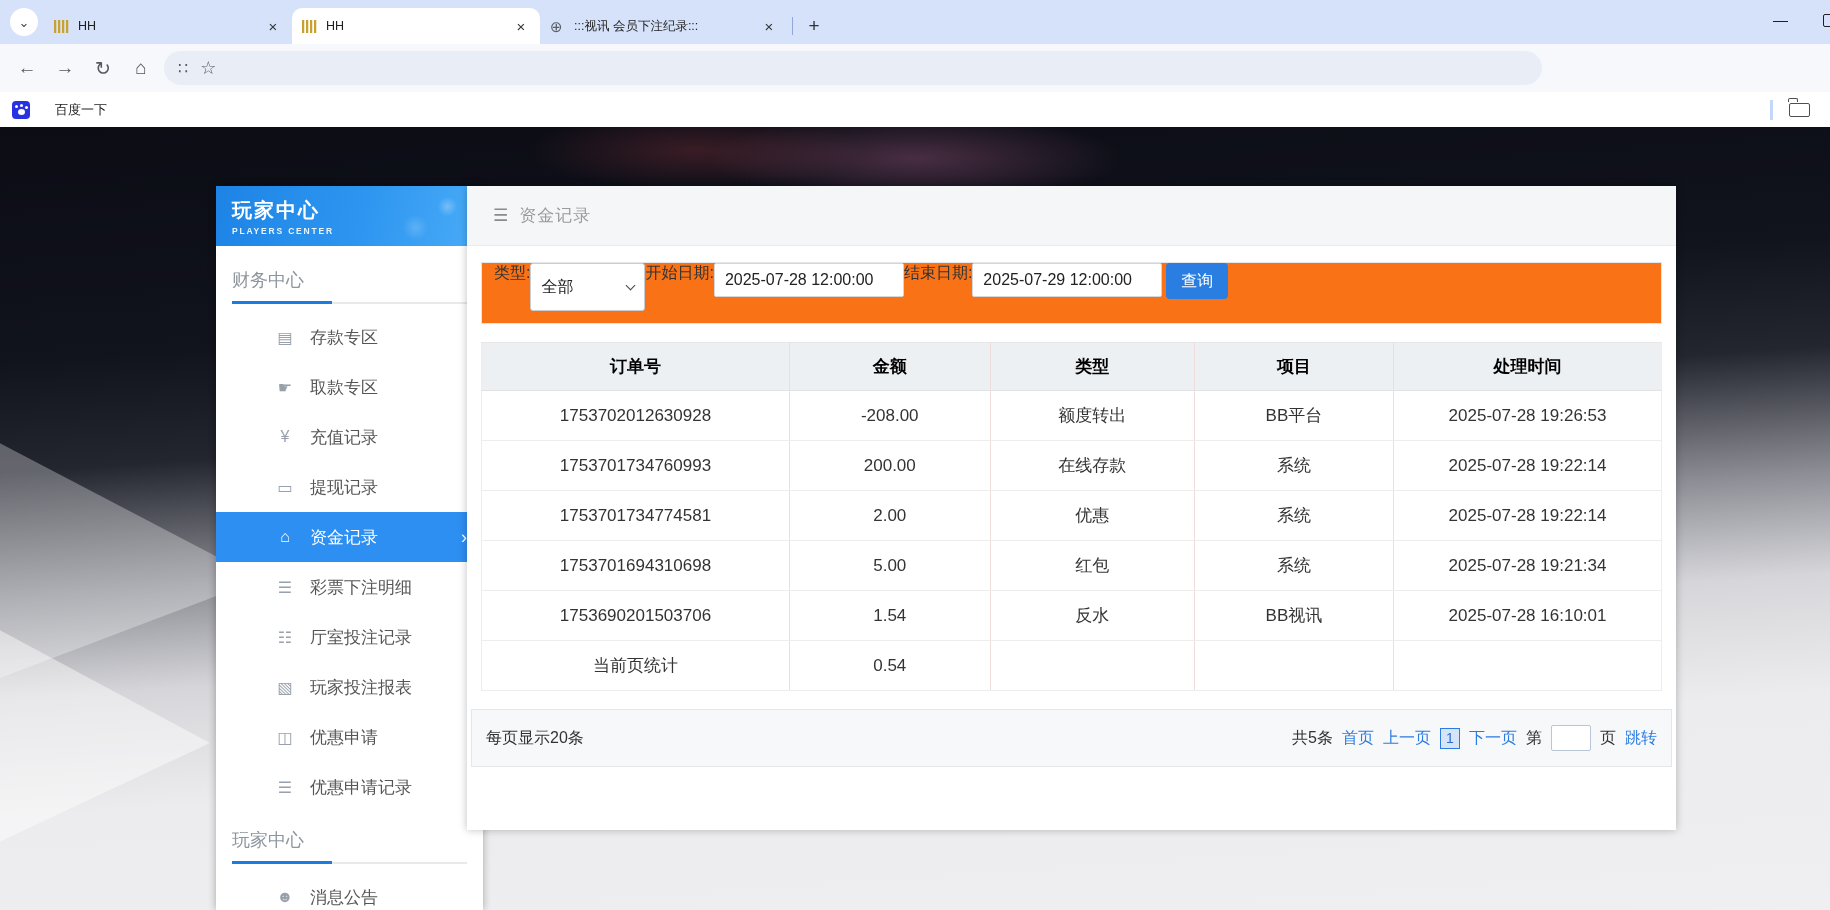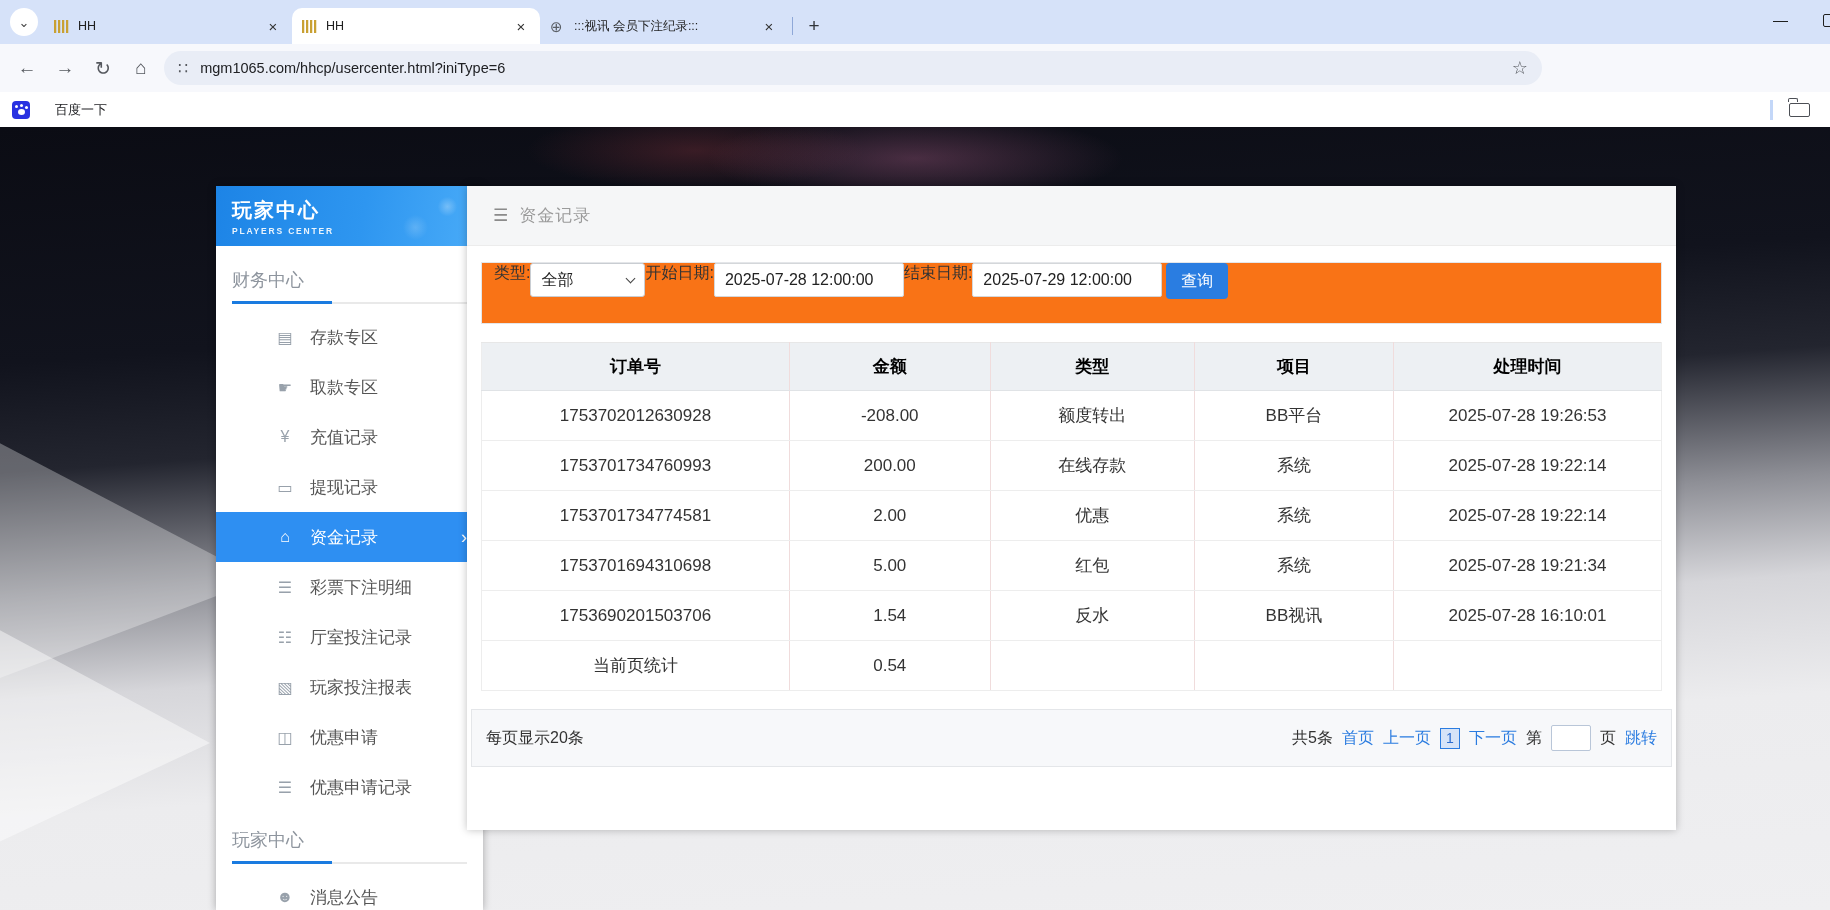--- a/index.html
+++ b/index.html
@@ -76,21 +76,21 @@
   
   .content{position:absolute;left:467px;top:59px;width:1209px;height:644px;background:#fff;box-shadow:0 0 8px rgba(0,0,0,.25)}
   .content-header{height:60px;background:#f5f6f7;display:flex;align-items:center;padding-left:26px;
     border-bottom:1px solid #ececec}
   .menu-icon{font-size:17px;margin-right:11px;color:#8b8b8b}
   .page-title{font-size:17px;color:#9b9b9b;letter-spacing:1px}
 
   .filter-panel{margin:16px 14px 0;height:62px;background:#f97316;border:1px solid #e4e6e9;
     display:flex;padding:0 12px;gap:0}
   .f-label{font-size:16px;color:#333}
-  .select-box{width:115px;height:34px;background:#fff;border:1px solid #c9cdd2;border-radius:3px;
+  .select-box{width:115px;height:48px;background:#fff;border:1px solid #c9cdd2;border-radius:3px;
     display:flex;align-items:center;justify-content:space-between;padding:0 10px;font-size:16px;color:#222;cursor:pointer}
   .select-chev{width:7px;height:7px;border-right:1.7px solid #444;border-bottom:1.7px solid #444;
     transform:rotate(45deg);margin-top:-4px}
   .f-input{width:190px;height:34px;background:#fff;border:1px solid #d4d7da;border-radius:2px;
     font-size:16px;color:#222;padding:0 10px;font-family:inherit}
   .search-btn{width:62px;height:36px;background:#2a7de1;color:#fff;border:none;border-radius:4px;
     font-size:16px;margin-left:4px;cursor:pointer;font-family:inherit}
 
   .records-table{margin:18px 14px 0;width:1181px;border-collapse:collapse;table-layout:fixed}
   .records-table th{height:48px;background:#edf0f3;font-size:17px;color:#000000;font-weight:bold}
@@ -141,21 +141,20 @@
   <div class="win-max"></div>
 </div>
 
 <div class="toolbar">
   <div class="nav-icon">←</div>
   <div class="nav-icon">→</div>
   <div class="nav-icon">↻</div>
   <div class="nav-icon">⌂</div>
   <div class="url-pill">
     <span class="site-info-icon">∷</span>
-    <span class="url-text">mgm1065.com/hhcp/usercenter.html?iniType=6</span>
     <span class="star-icon">☆</span>
   </div>
 </div>
 
 <div class="bookmarkbar">
   <div class="bm-item">
     <span class="baidu-paw-icon"></span>
     <span>百度一下</span>
   </div>
   <div class="bm-divider"></div>

